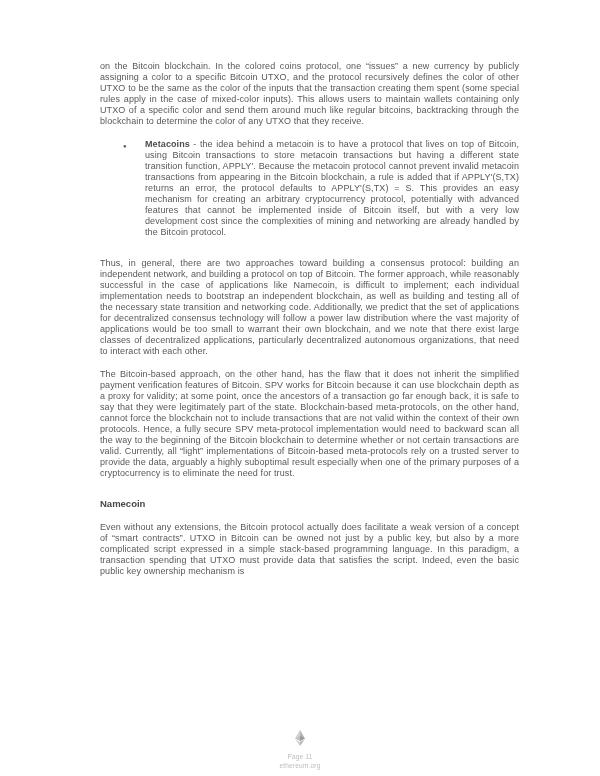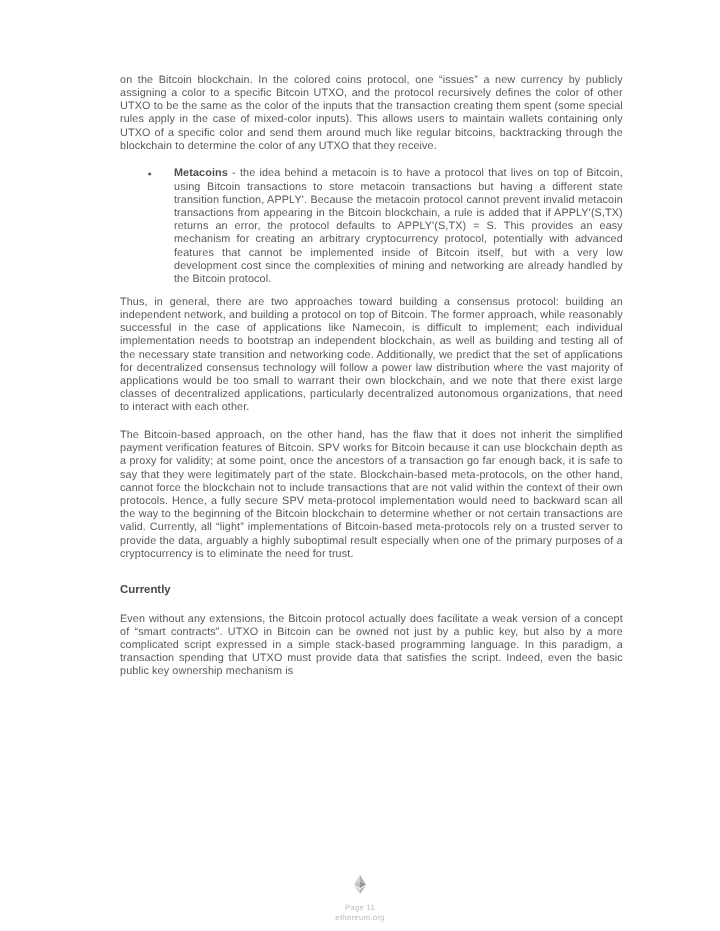--- a/index.html
+++ b/index.html
@@ -29,21 +29,21 @@
     text-align: justify;
     color: #585858;
     letter-spacing: 0.1px;
   }
   .list-indent {
     margin-left: 45px;
   }
   .bullet-item {
     position: relative;
     margin-left: 45px;
-    margin-bottom: 8px;
+    margin-bottom: 20px;
   }
   .bullet-item .dot {
     position: absolute;
     left: -22px;
     top: 4px;
     font-size: 6px;
     line-height: 6px;
     color: #585858;
   }
   .bullet-item p {
@@ -88,21 +88,21 @@
 
     <div class="bullet-item">
       <span class="dot">●</span>
       <p><b>Metacoins</b><span> - the idea behind a metacoin is to have a protocol that lives on top of Bitcoin, using Bitcoin transactions to store metacoin transactions but having a different state transition function, APPLY'. Because the metacoin protocol cannot prevent invalid metacoin transactions from appearing in the Bitcoin blockchain, a rule is added that if APPLY'(S,TX) returns an error, the protocol defaults to APPLY'(S,TX) = S. This provides an easy mechanism for creating an arbitrary cryptocurrency protocol, potentially with advanced features that cannot be implemented inside of Bitcoin itself, but with a very low development cost since the complexities of mining and networking are already handled by the Bitcoin protocol.</span></p>
     </div>
 
     <p>Thus, in general, there are two approaches toward building a consensus protocol: building an independent network, and building a protocol on top of Bitcoin. The former approach, while reasonably successful in the case of applications like Namecoin, is difficult to implement; each individual implementation needs to bootstrap an independent blockchain, as well as building and testing all of the necessary state transition and networking code. Additionally, we predict that the set of applications for decentralized consensus technology will follow a power law distribution where the vast majority of applications would be too small to warrant their own blockchain, and we note that there exist large classes of decentralized applications, particularly decentralized autonomous organizations, that need to interact with each other.</p>
 
     <p>The Bitcoin-based approach, on the other hand, has the flaw that it does not inherit the simplified payment verification features of Bitcoin. SPV works for Bitcoin because it can use blockchain depth as a proxy for validity; at some point, once the ancestors of a transaction go far enough back, it is safe to say that they were legitimately part of the state. Blockchain-based meta-protocols, on the other hand, cannot force the blockchain not to include transactions that are not valid within the context of their own protocols. Hence, a fully secure SPV meta-protocol implementation would need to backward scan all the way to the beginning of the Bitcoin blockchain to determine whether or not certain transactions are valid. Currently, all “light” implementations of Bitcoin-based meta-protocols rely on a trusted server to provide the data, arguably a highly suboptimal result especially when one of the primary purposes of a cryptocurrency is to eliminate the need for trust.</p>
 
-    <h3 class="section-heading">Currently</h3>
+    <h3 class="section-heading">Namecoin</h3>
 
     <p>Even without any extensions, the Bitcoin protocol actually does facilitate a weak version of a concept of “smart contracts”. UTXO in Bitcoin can be owned not just by a public key, but also by a more complicated script expressed in a simple stack-based programming language. In this paradigm, a transaction spending that UTXO must provide data that satisfies the script. Indeed, even the basic public key ownership mechanism is</p>
 
   </div>
 
   <div class="page-footer">
     <span class="logo-wrap">
       <svg width="10" height="16" viewBox="0 0 256 417" xmlns="http://www.w3.org/2000/svg">
         <path d="M127.961 0l-2.795 9.5v275.668l2.795 2.79 127.962-75.638z" fill="#b5b5b5"></path>
         <path d="M127.962 0L0 212.32l127.962 75.639V154.158z" fill="#d3d3d3"></path>

